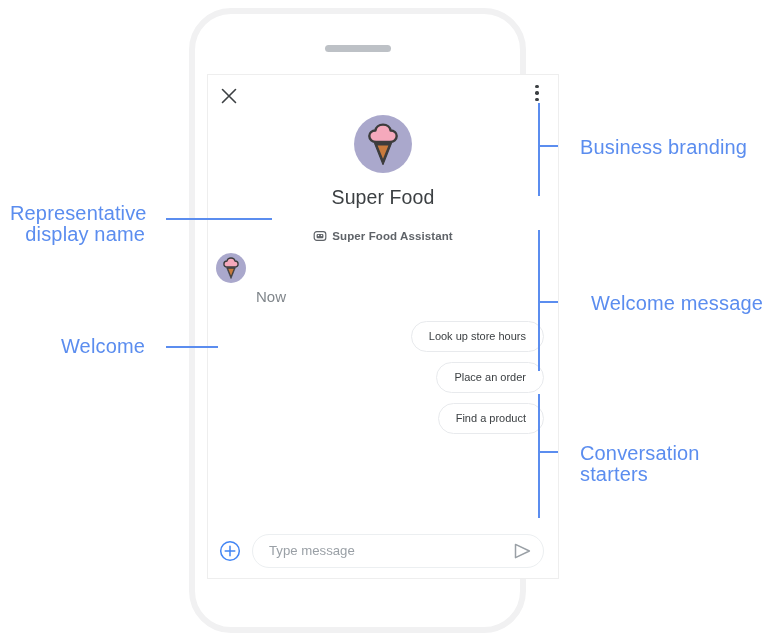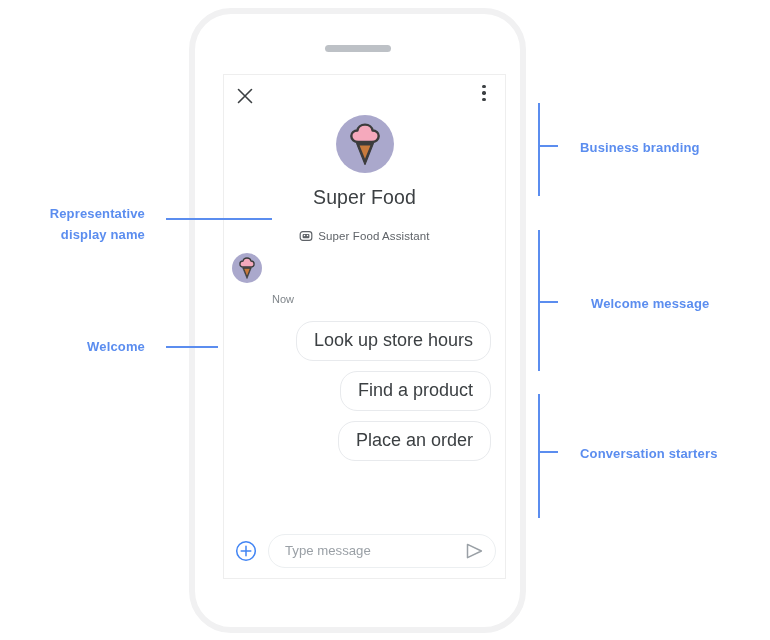--- a/index.html
+++ b/index.html
@@ -38,23 +38,23 @@
     transform: translateX(-50%);
     width: 66px;
     height: 7px;
     border-radius: 4px;
     background: #bdc1c6;
   }
 
   
   .chat-card {
     position: absolute;
-    left: 28px;
+    left: 12px;
     top: 60px;
-    width: 283px;
+    width: 352px;
     height: 505px;
     background: #ffffff;
     border: 1px solid #eeeeee;
     box-sizing: border-box;
     overflow: hidden;
   }
 
   
   .chat-topbar {
     position: relative;
@@ -104,20 +104,21 @@
     letter-spacing: .1px;
   }
 
   
   .rep-row {
     margin-top: 20px;
     display: flex;
     align-items: center;
     justify-content: center;
     gap: 5px;
+    font-weight: bold;
   }
   .rep-icon { width: 14px; height: 14px; display: block; flex: 0 0 auto; }
   .rep-name {
     font-size: 11.5px;
     color: #5f6368;
     letter-spacing: .1px;
   }
 
   
   .msg-row {
@@ -141,39 +142,39 @@
     font-size: 13.2px;
     line-height: 18.3px;
     color: #3c4043;
     max-width: 182px;
     margin-left: auto;
     margin-right: 0;
     box-sizing: border-box;
   }
   .timestamp {
     margin-top: 5px;
-    font-size: 11px;
+    font-size: 15px;
     color: #80868b;
     padding-left: 2px;
   }
 
   
   .starters {
     margin-top: 16px;
     padding: 0 14px 0 0;
     display: flex;
     flex-direction: column;
     align-items: flex-end;
     gap: 10px;
   }
   .chip {
     border: 1px solid #e8eaed;
     border-radius: 17px;
     padding: 8px 17px 9px 17px;
-    font-size: 18px;
+    font-size: 11px;
     color: #3c4043;
     background: #ffffff;
     cursor: pointer;
     white-space: nowrap;
   }
 
   
   .composer {
     position: absolute;
     left: 0;
@@ -216,26 +217,25 @@
   .icon-send {
     width: 22px;
     height: 22px;
     flex: 0 0 auto;
     cursor: pointer;
   }
 
   
   .ann-text {
     position: absolute;
-    font-size: 13px;
+    font-size: 20px;
     color: #5b8def;
     letter-spacing: .15px;
     line-height: 21px;
     white-space: pre-line;
-    font-weight: bold;
   }
   .ann-text.right { text-align: left; }
   .ann-text.left  { text-align: right; }
 
   .leader {
     position: absolute;
     height: 2px;
     background: #5b8def;
   }
   .bracket {
@@ -311,22 +311,22 @@
                      h13.8 c3.8 0 6.8 -2.6 6.8 -5.9 c0 -3.1 -2.7 -5.5 -6.1 -5.6 c-.5 -3.3 -3.4 -5.9 -7.6 -5.9 z" fill="#f5a9bc" stroke="#3c3c3c" stroke-width="2.6" stroke-linejoin="round"></path>
           </svg>
         </div>
         <div class="msg-col">
           <div class="timestamp">Now</div>
         </div>
       </div>
 
       <div class="starters">
         <div class="chip">Look up store hours</div>
+        <div class="chip">Place an order</div>
         <div class="chip">Find a product</div>
-        <div class="chip">Place an order</div>
       </div>
 
       <div class="composer">
         <span class="icon-plus">
           <svg viewBox="0 0 22 22" width="22" height="22" aria-hidden="true">
             <circle cx="11" cy="11" r="9.3" fill="none" stroke="#4285f4" stroke-width="1.5"></circle>
             <path d="M11 6.2 V15.8 M6.2 11 H15.8" stroke="#4285f4" stroke-width="1.5" stroke-linecap="round"></path>
           </svg>
         </span>
         <div class="input-pill">

